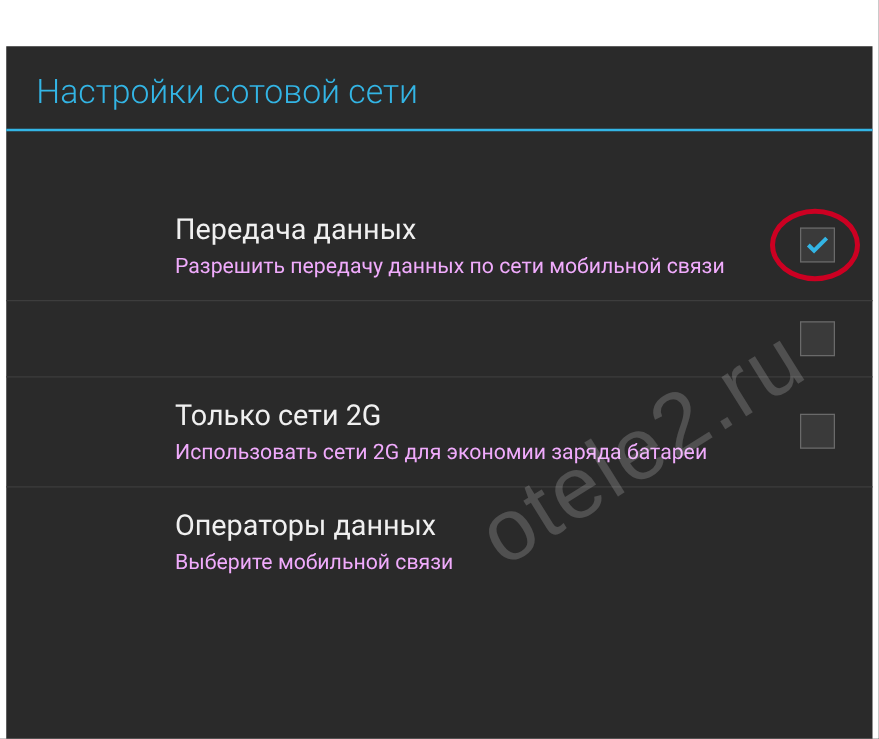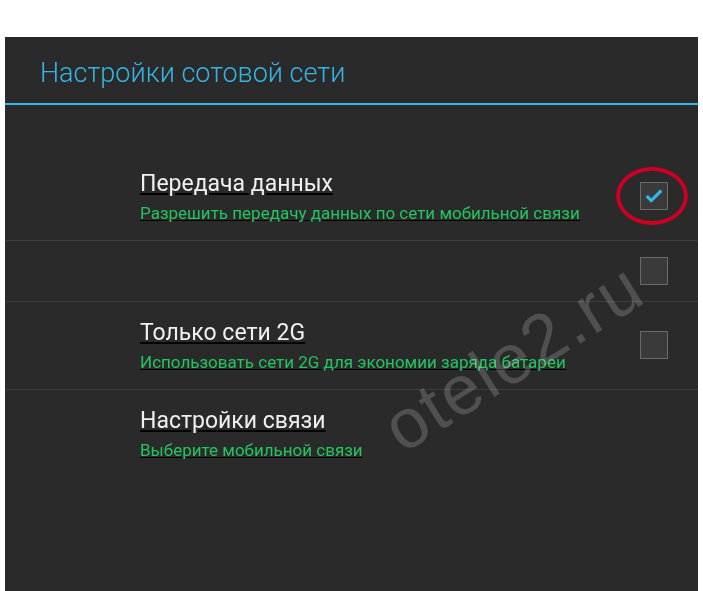--- a/index.html
+++ b/index.html
@@ -15,21 +15,21 @@
       overflow: hidden;
     }
     .screen {
       width: 693px;
       height: 581px;
       margin: 5px;
       background: #2a2a2a;
       position: relative;
     }
     .header {
-      padding: 20px 22px 14px 35px;
+      padding: 20px 22px 14px 24px;
       margin-top: 37px;
     }
     .header-title {
       color: #33b5e5;
       font-size: 27px;
       font-weight: 300;
     }
     .header-divider {
       height: 2px;
       background: #33b5e5;
@@ -37,34 +37,33 @@
     }
     .settings-list {
       padding-top: 48px;
     }
     .setting-row {
       display: flex;
       align-items: center;
       padding: 16px 30px 16px 135px;
       border-bottom: 1px solid #3d3d3d;
       position: relative;
-      text-decoration: underline;
     }
     .setting-text {
       flex: 1;
       padding-right: 20px;
     }
     .setting-title {
       color: #f0f0f0;
       font-size: 23px;
       font-weight: 400;
       line-height: 1.3;
     }
     .setting-subtitle {
-      color: #22c55e;
+      color: #f0abfc;
       font-size: 17px;
       font-weight: 400;
       margin-top: 3px;
       line-height: 1.3;
     }
     .checkbox {
       width: 28px;
       height: 28px;
       border: 1px solid #6a6a6a;
       background: #3a3a3a;
@@ -153,21 +152,21 @@
         <div class="setting-title">Только сети 2G</div>
         <div class="setting-subtitle">Использовать сети 2G для экономии заряда батареи</div>
       </div>
       <div class="checkbox">
         
       </div>
     </div>
 
     <div class="setting-row" style="border-bottom:none;">
       <div class="setting-text">
-        <div class="setting-title">Настройки связи</div>
+        <div class="setting-title">Операторы данных</div>
         <div class="setting-subtitle">Выберите мобильной связи</div>
       </div>
     </div>
 
   </div>
 
   <div class="watermark">otele2.ru</div>
 </div>
 
 </body></html>

